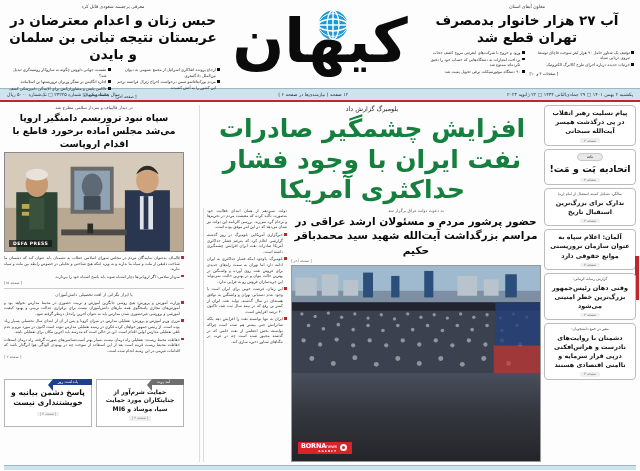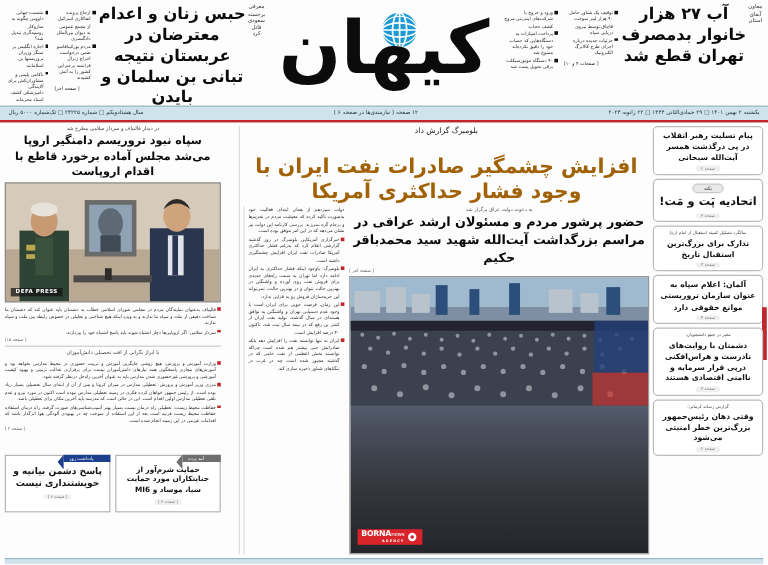--- a/index.html
+++ b/index.html
@@ -29,21 +29,21 @@
     display: flex;
     flex-direction: row;
     align-items: stretch;
     padding: 2px 4px 0 4px;
     position: relative;
   }
 
   .mast-side {
     width: 218px;
     display: flex;
-    flex-direction: row;
+    flex-direction: column;
     padding-top: 2px;
   }
 
   .mast-kicker {
     font-size: 4.6px;
     color: #333;
     text-align: center;
     letter-spacing: .1px;
     line-height: 1.2;
     margin-bottom: 2px;
@@ -232,30 +232,30 @@
     flex: 1;
     display: flex;
     flex-direction: column;
     min-width: 0;
   }
 
   .lead-kicker {
     font-size: 6.4px;
     text-align: center;
     color: #1a1a1a;
-    margin-bottom: 16px;
+    margin-bottom: 1px;
     font-weight: 500;
   }
 
   .lead-head {
-    font-size: 17px;
+    font-size: 25px;
     font-weight: bold;
     text-align: center;
     line-height: 1.22;
-    color: #a16207;
+    color: #15803d;
     letter-spacing: -.6px;
     margin-bottom: 2px;
   }
 
   .lead-split {
     display: flex;
     flex-direction: row;
     gap: 4px;
     flex: 1;
     min-height: 0;
@@ -595,29 +595,29 @@
         <div class="rail-page">صفحه ۳</div>
       </div>
 
       <div class="rail-box">
         <div class="rail-redstrip"></div>
         <div class="rail-title">آلمان: اعلام سپاه به عنوان سازمان تروریستی موانع حقوقی دارد</div>
         <div class="rail-page">صفحه ۳</div>
       </div>
 
       <div class="rail-box">
+        <div class="rail-kicker">گزارش رسانه کرمانی؛</div>
+        <div class="rail-title">وقتی دهان رئیس‌جمهور بزرگ‌ترین خطر امنیتی می‌شود</div>
+        <div class="rail-page">صفحه ۲</div>
+      </div>
+
+      <div class="rail-box">
         <div class="rail-kicker">مغیر در جمع دانشجویان:</div>
         <div class="rail-title">دشمنان با روایت‌های نادرست و هراس‌افکنی درپی قرار سرمایه و ناامنی اقتصادی هستند</div>
         <div class="rail-page">صفحه ۳</div>
-      </div>
-
-      <div class="rail-box">
-        <div class="rail-kicker">گزارش رسانه کرمانی؛</div>
-        <div class="rail-title">وقتی دهان رئیس‌جمهور بزرگ‌ترین خطر امنیتی می‌شود</div>
-        <div class="rail-page">صفحه ۲</div>
       </div>
     </div>
 
     <div class="center">
       <div class="lead-kicker">بلومبرگ گزارش داد</div>
       <div class="lead-head">افزایش چشمگیر صادرات نفت ایران با وجود فشار حداکثری آمریکا</div>
 
       <div class="lead-split">
 
         <div class="lead-right">

